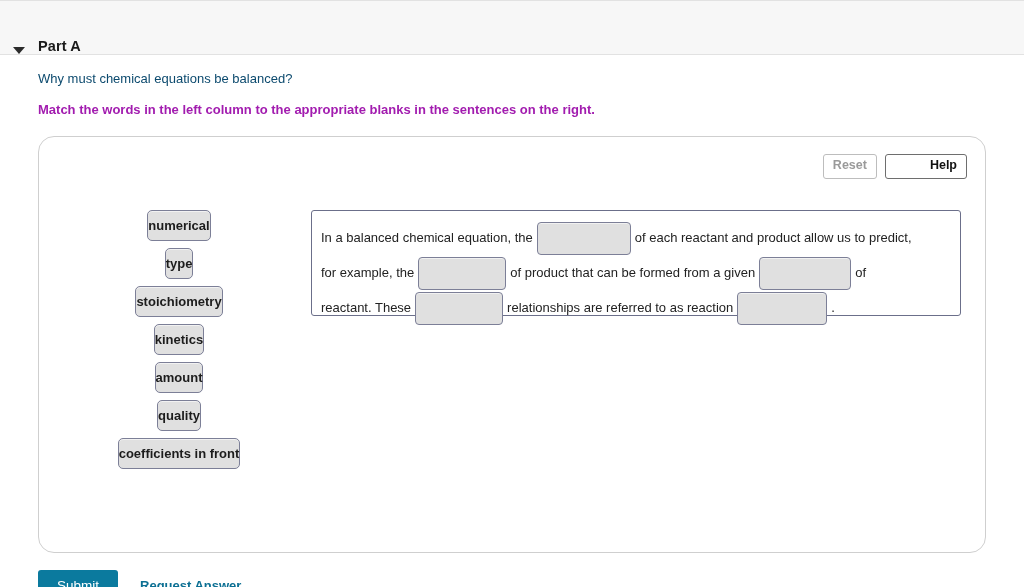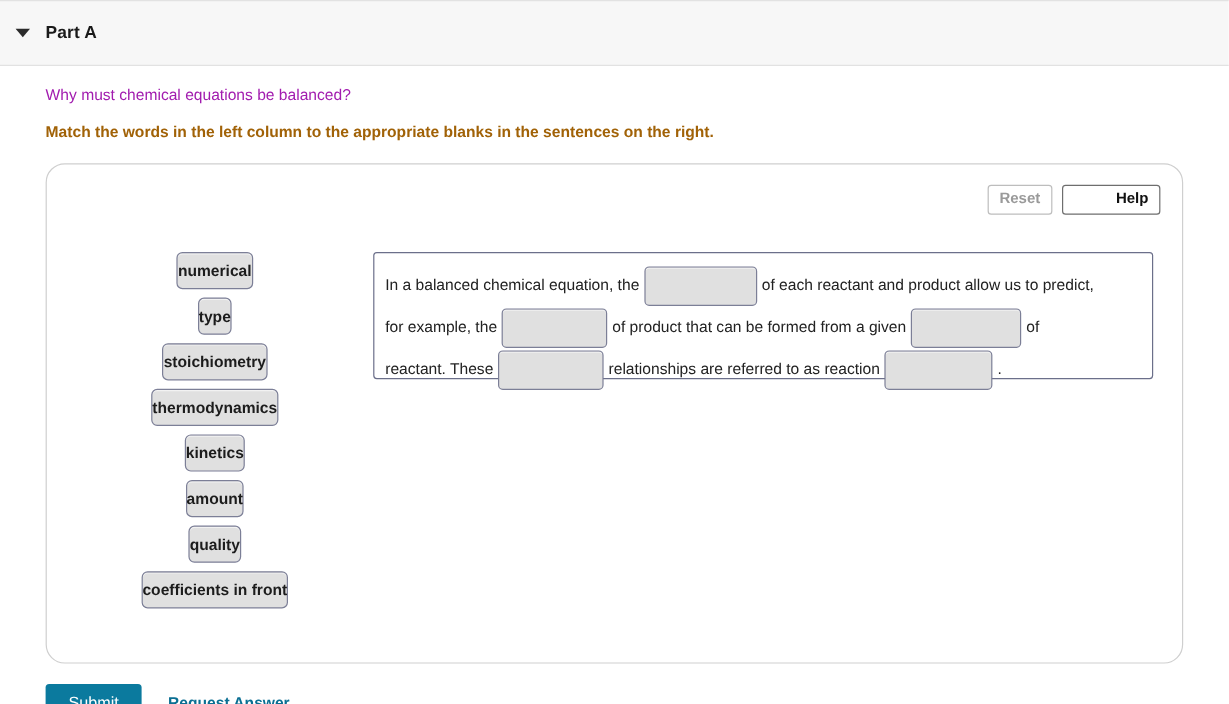--- a/index.html
+++ b/index.html
@@ -16,21 +16,21 @@
     overflow: hidden;
   }
 
   
   .part-header {
     height: 55px;
     background: #f7f7f7;
     border-top: 1px solid #e2e2e2;
     border-bottom: 1px solid #e2e2e2;
     display: flex;
-    align-items: center;
+    align-items: flex-end;
     box-sizing: border-box;
   }
   .collapse-toggle {
     width: 38px;
     display: flex;
     align-items: center;
     justify-content: center;
     cursor: pointer;
   }
   .caret-down {
@@ -46,27 +46,27 @@
     color: #1a1a1a;
     letter-spacing: 0.1px;
   }
 
   
   .question-area {
     padding: 0 38px;
   }
   .question-text {
     font-size: 13px;
+    color: #0c4a6e;
+    margin-top: 16px;
+  }
+  .instruction-text {
+    font-size: 13px;
+    font-weight: bold;
     color: #a21caf;
-    margin-top: 16px;
-  }
-  .instruction-text {
-    font-size: 13px;
-    font-weight: bold;
-    color: #a16207;
     margin-top: 16px;
   }
 
   
   .activity-card {
     margin: 19px 38px 0 38px;
     border: 1px solid #cfcfcf;
     border-radius: 16px;
     background: #ffffff;
     height: 417px;
@@ -213,21 +213,20 @@
     <div class="tool-btn disabled">Reset</div>
     <div class="tool-btn enabled">Help</div>
   </div>
 
   <div class="card-body">
 
     <div class="word-bank">
       <div class="word-chip">numerical</div>
       <div class="word-chip">type</div>
       <div class="word-chip">stoichiometry</div>
-      <div class="word-chip">thermodynamics</div>
       <div class="word-chip">kinetics</div>
       <div class="word-chip">amount</div>
       <div class="word-chip">quality</div>
       <div class="word-chip">coefficients in front</div>
     </div>
 
     <div class="sentence-panel">
       <div class="sentence-flow"><span class="word">In a balanced chemical equation, the</span><span class="blank b1"></span><span class="word">of each reactant and product allow us to predict,</span> <span class="word">for example, the</span><span class="blank b2"></span><span class="word">of product that can be formed from a given</span><span class="blank b3"></span><span class="word">of</span> <span class="word">reactant. These</span><span class="blank b4"></span><span class="word">relationships are referred to as reaction</span><span class="blank b5"></span><span class="word">.</span></div>
     </div>
 

